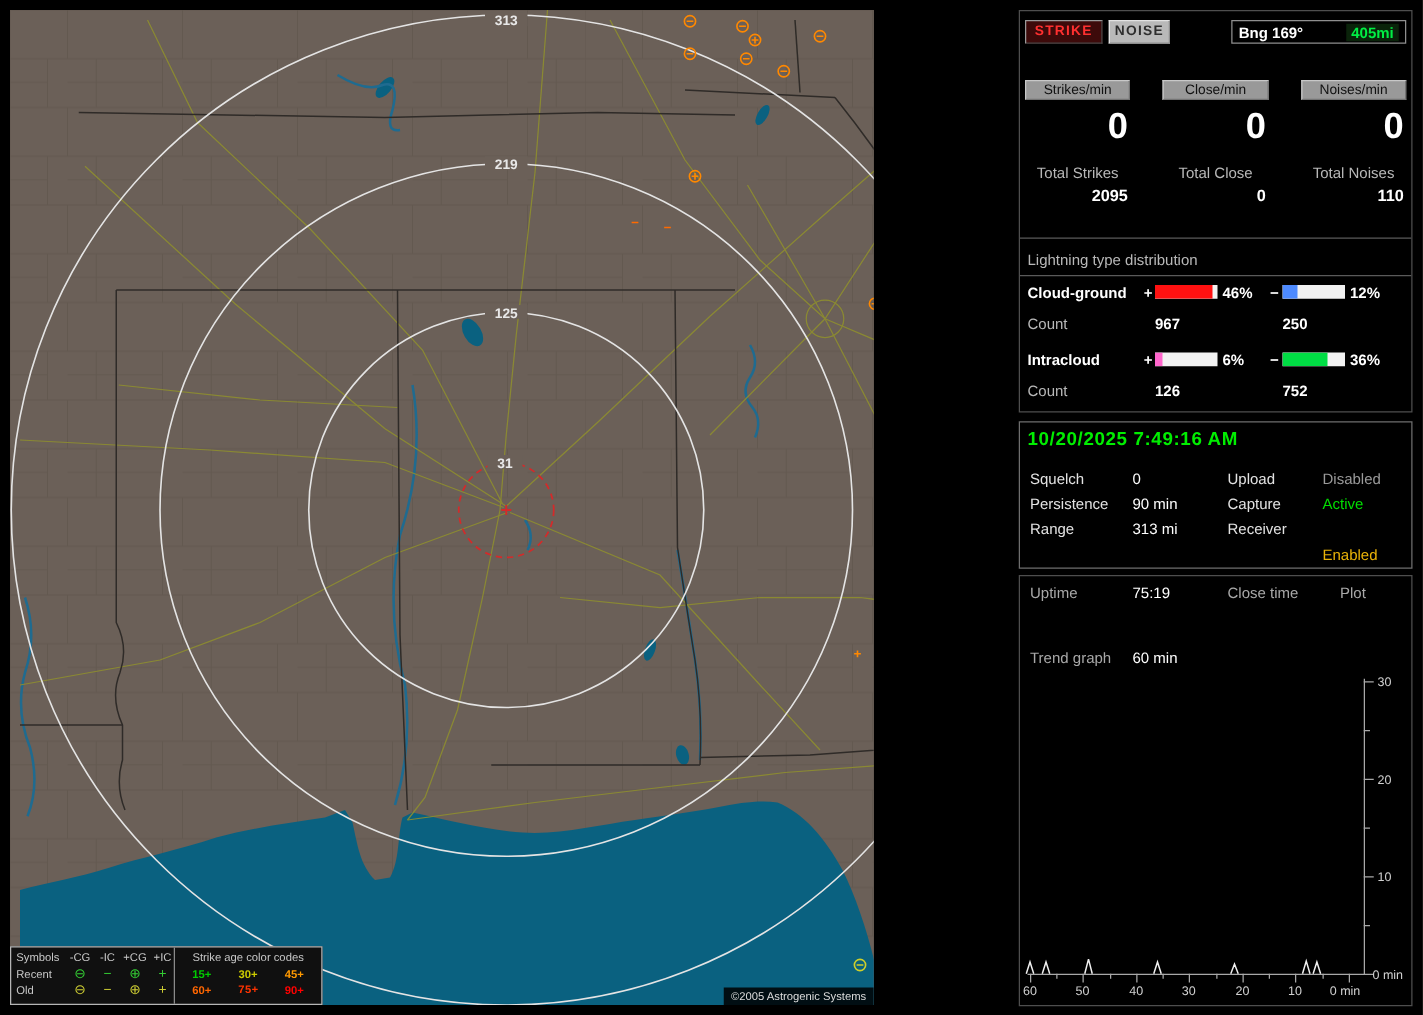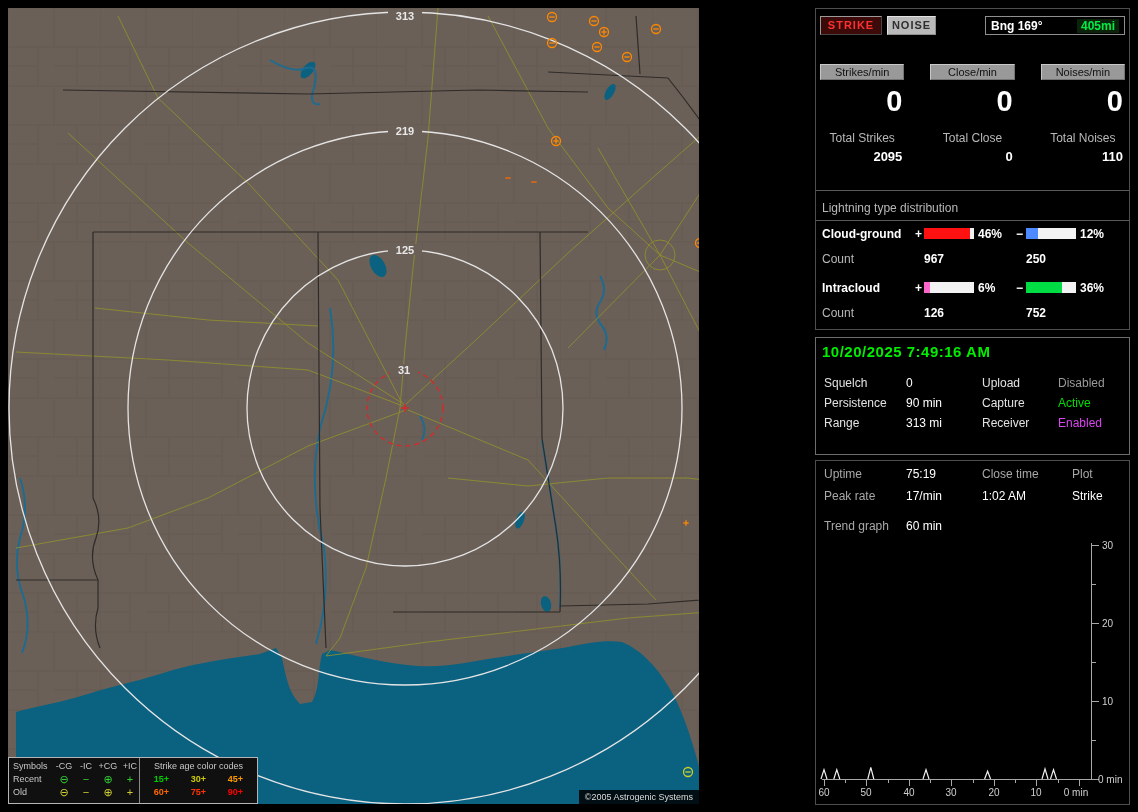--- a/index.html
+++ b/index.html
@@ -264,21 +264,21 @@
     </div>
     <div class="lg-right">
       <div class="hdr">Strike age color codes</div>
       <div class="row">
         <span style="color: rgb(0, 204, 0);">15+</span>
         <span style="color: rgb(204, 204, 0);">30+</span>
         <span style="color: rgb(255, 153, 0);">45+</span>
       </div>
       <div class="row">
         <span style="color: rgb(255, 102, 0);">60+</span>
-        <span style="color: rgb(255, 51, 0);">75+</span>
+        <span style="color: rgb(255, 51, 0); font-family: Liberation Mono, monospace;">75+</span>
         <span style="color: rgb(255, 0, 0);">90+</span>
       </div>
     </div>
   </div>
 
   <div id="copyright">©2005 Astrogenic Systems</div>
 </div>
 
 <div id="panel">
 
@@ -370,36 +370,30 @@
     <div class="tbl-row" style="top:58px">
       <span class="l1">Persistence</span>
       <span class="v1">90 min</span>
       <span class="l2">Capture</span>
       <span class="v2" style="color: rgb(0, 221, 0);">Active</span>
     </div>
     <div class="tbl-row" style="top:78px">
       <span class="l1">Range</span>
       <span class="v1">313 mi</span>
       <span class="l2">Receiver</span>
-      <span class="v2" style="color: #d946ef;">Enabled</span>
+      <span class="v2" style="color: #eab308; margin-top: 21px;">Enabled</span>
     </div>
   </div>
 
   <div id="boxC" class="pbox">
     <div class="sess-row" style="top:6px">
       <span class="c1">Uptime</span>
       <span class="c2">75:19</span>
       <span class="c3">Close time</span>
       <span class="c4">Plot</span>
-    </div>
-    <div class="sess-row" style="top:28px">
-      <span class="c1">Peak rate</span>
-      <span class="c2">17/min</span>
-      <span class="c3v">1:02 AM</span>
-      <span class="c4v">Strike</span>
     </div>
     <div class="sess-row" style="top:58px">
       <span class="c1">Trend graph</span>
       <span class="c2">60 min</span>
     </div>
 
     <div id="trend-wrap">
       <svg width="310" height="266" viewBox="0 0 310 266">
         <g stroke="#a8a8a8" stroke-width="1">
           <line x1="273.5" y1="6" x2="273.5" y2="242.5"></line>

